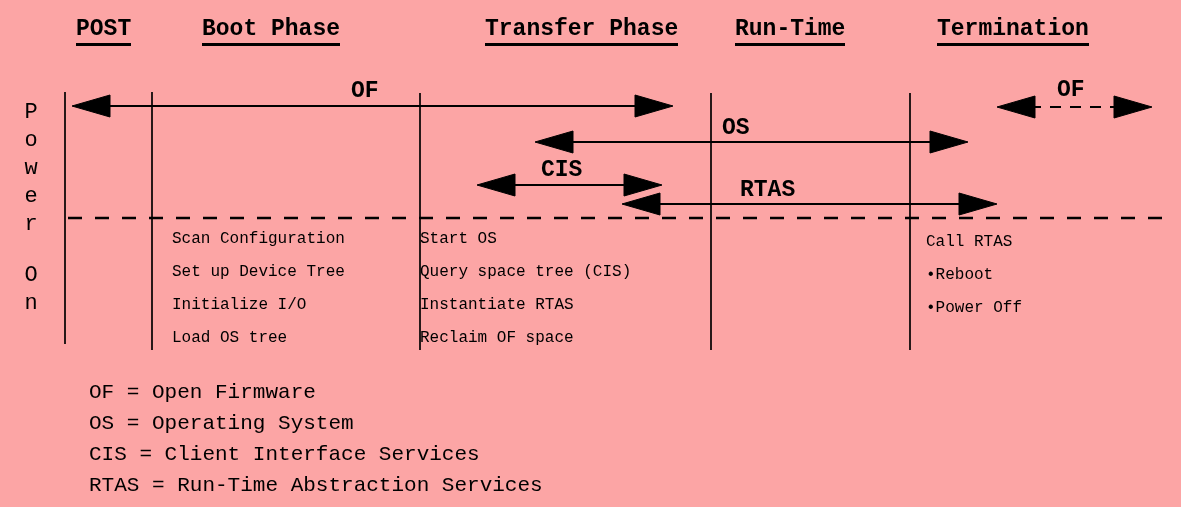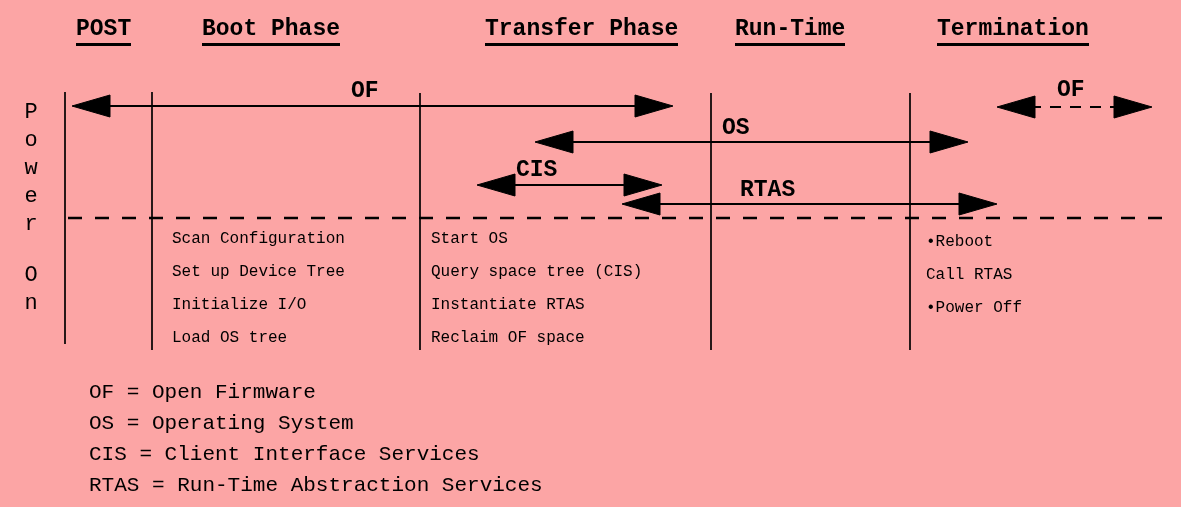--- a/index.html
+++ b/index.html
@@ -111,41 +111,41 @@
   <div class="vword" style="top:99px">P
 o
 w
 e
 r</div>
   <div class="vword" style="top:262px">O
 n</div>
 
   <div class="arrowlab" style="left:351px; top:80px">OF</div>
   <div class="arrowlab" style="left:722px; top:117px">OS</div>
-  <div class="arrowlab" style="left:516px; top:159px">CIS</div>
+  <div class="arrowlab" style="left:541px; top:159px">CIS</div>
   <div class="arrowlab" style="left:740px; top:179px">RTAS</div>
   <div class="arrowlab" style="left:1057px; top:79px">OF</div>
 
   <div class="tasks" style="left:172px; top:223px">
     <div>Scan Configuration</div>
     <div>Set up Device Tree</div>
     <div>Initialize I/O</div>
     <div>Load OS tree</div>
   </div>
 
-  <div class="tasks" style="left:431px; top:223px">
+  <div class="tasks" style="left:420px; top:223px">
     <div>Start OS</div>
     <div>Query space tree (CIS)</div>
     <div>Instantiate RTAS</div>
     <div>Reclaim OF space</div>
   </div>
 
   <div class="tasks" style="left:926px; top:226px">
+    <div>Call RTAS</div>
     <div>•Reboot</div>
-    <div>Call RTAS</div>
     <div>•Power Off</div>
   </div>
 
   <div class="legend">
     <div>OF = Open Firmware</div>
     <div>OS = Operating System</div>
     <div>CIS = Client Interface Services</div>
     <div>RTAS = Run-Time Abstraction Services</div>
   </div>
 

